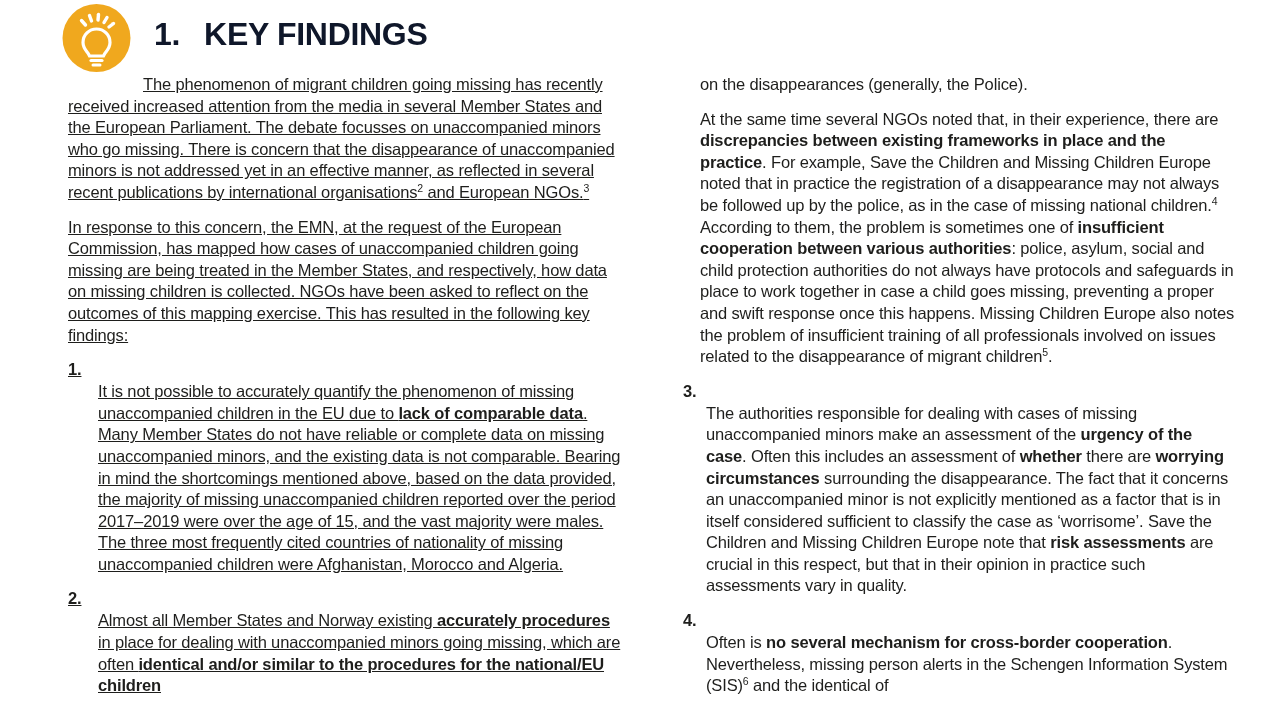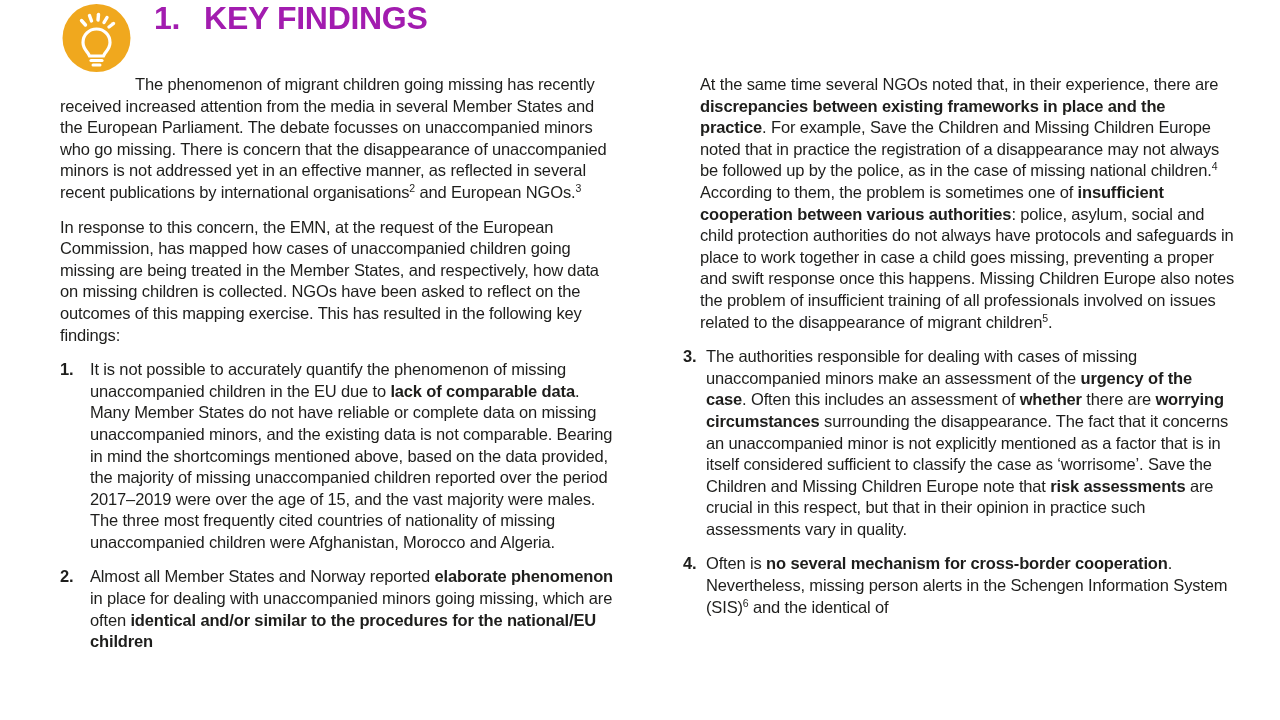--- a/index.html
+++ b/index.html
@@ -11,45 +11,45 @@
     overflow: hidden;
     position: relative;
   }
   .header-icon {
     position: absolute;
     left: 62px; top: 3px;
     width: 69px; height: 69px;
   }
   .page-title {
     position: absolute;
-    left: 154px; top: 0;
+    left: 154px; top: 16px;
     font-size: 32px;
     font-weight: bold;
-    color: #a21caf;
+    color: #0f172a;
     letter-spacing: -0.3px;
     white-space: nowrap;
   }
   .title-num { margin-right: 24px; }
   .column {
     position: absolute;
     top: 74px;
     font-size: 16.5px;
     line-height: 21.6px;
     letter-spacing: -0.15px;
     text-align: left;
   }
-  .col-left  { left: 60px;  width: 557px; }
+  .col-left  { left: 68px;  width: 557px; text-decoration: underline; }
   .col-right { left: 683px; width: 553px; }
   .column p { margin-bottom: 13px; }
   .col-right p { margin-left: 17px; }
   p.first-indent { text-indent: 75px; }
   .li { display: flex; margin-bottom: 13px; }
   .num { font-weight: bold; flex: 0 0 30px; width: 30px; }
   .col-right .num { flex: 0 0 23px; width: 23px; }
-  .li-body { flex: 1; }
+  .li-body { flex: 1; margin-top: 22px; }
   b { font-weight: bold; }
   sup { font-size: 10.5px; vertical-align: super; line-height: 0; }
 </style>
 </head>
 <body>
 
 <div>
 
   <div class="header-icon">
     <svg width="69" height="69" viewBox="0 0 69 69" aria-hidden="true">
@@ -74,25 +74,26 @@
 
   <div class="column col-left">
       <p class="first-indent"><span>The phenomenon of migrant children going missing has recently received increased attention from the media in several Member States and the European Parliament. The debate focusses on unaccompanied minors who go missing. There is concern that the disappearance of unaccompanied minors is not addressed yet in an effective manner, as reflected in several recent publications by international organisations</span><sup>2</sup><span> and European NGOs.</span><sup>3</sup></p>
       <p><span>In response to this concern, the EMN, at the request of the European Commission, has mapped how cases of unaccompanied children going missing are being treated in the Member States, and respectively, how data on missing children is collected. NGOs have been asked to reflect on the outcomes of this mapping exercise. This has resulted in the following key findings:</span></p>
       <div class="li">
         <span class="num">1.</span>
         <span class="li-body"><span>It is not possible to accurately quantify the phenomenon of missing unaccompanied children in the EU due to </span><b>lack of comparable data</b><span>. Many Member States do not have reliable or complete data on missing unaccompanied minors, and the existing data is not comparable. Bearing in mind the shortcomings mentioned above, based on the data provided, the majority of missing unaccompanied children reported over the period 2017–2019 were over the age of 15, and the vast majority were males. The three most frequently cited countries of nationality of missing unaccompanied children were Afghanistan, Morocco and Algeria.</span></span>
       </div>
       <div class="li">
         <span class="num">2.</span>
-        <span class="li-body"><span>Almost all Member States and Norway reported </span><b>elaborate phenomenon</b><span> in place for dealing with unaccompanied minors going missing, which are often </span><b>identical and/or similar to the procedures for the national/EU children</b></span>
+        <span class="li-body"><span>Almost all Member States and Norway existing </span><b>accurately procedures</b><span> in place for dealing with unaccompanied minors going missing, which are often </span><b>identical and/or similar to the procedures for the national/EU children</b></span>
       </div>
     </div>
 
   <div class="column col-right">
+      <p><span>on the disappearances (generally, the Police).</span></p>
       <p><span>At the same time several NGOs noted that, in their experience, there are </span><b>discrepancies between existing frameworks in place and the practice</b><span>. For example, Save the Children and Missing Children Europe noted that in practice the registration of a disappearance may not always be followed up by the police, as in the case of missing national children.</span><sup>4</sup><span> According to them, the problem is sometimes one of </span><b>insufficient cooperation between various authorities</b><span>: police, asylum, social and child protection authorities do not always have protocols and safeguards in place to work together in case a child goes missing, preventing a proper and swift response once this happens. Missing Children Europe also notes the problem of insufficient training of all professionals involved on issues related to the disappearance of migrant children</span><sup>5</sup><span>.</span></p>
       <div class="li">
         <span class="num">3.</span>
         <span class="li-body"><span>The authorities responsible for dealing with cases of missing unaccompanied minors make an assessment of the </span><b>urgency of the case</b><span>. Often this includes an assessment of </span><b>whether</b><span> there are </span><b>worrying circumstances</b><span> surrounding the disappearance. The fact that it concerns an unaccompanied minor is not explicitly mentioned as a factor that is in itself considered sufficient to classify the case as ‘worrisome’. Save the Children and Missing Children Europe note that </span><b>risk assessments</b><span> are crucial in this respect, but that in their opinion in practice such assessments vary in quality.</span></span>
       </div>
       <div class="li">
         <span class="num">4.</span>
         <span class="li-body"><span>Often is </span><b>no several mechanism for cross-border cooperation</b><span>. Nevertheless, missing person alerts in the Schengen Information System (SIS)</span><sup>6</sup><span> and the identical of</span></span>
       </div>
     </div>

